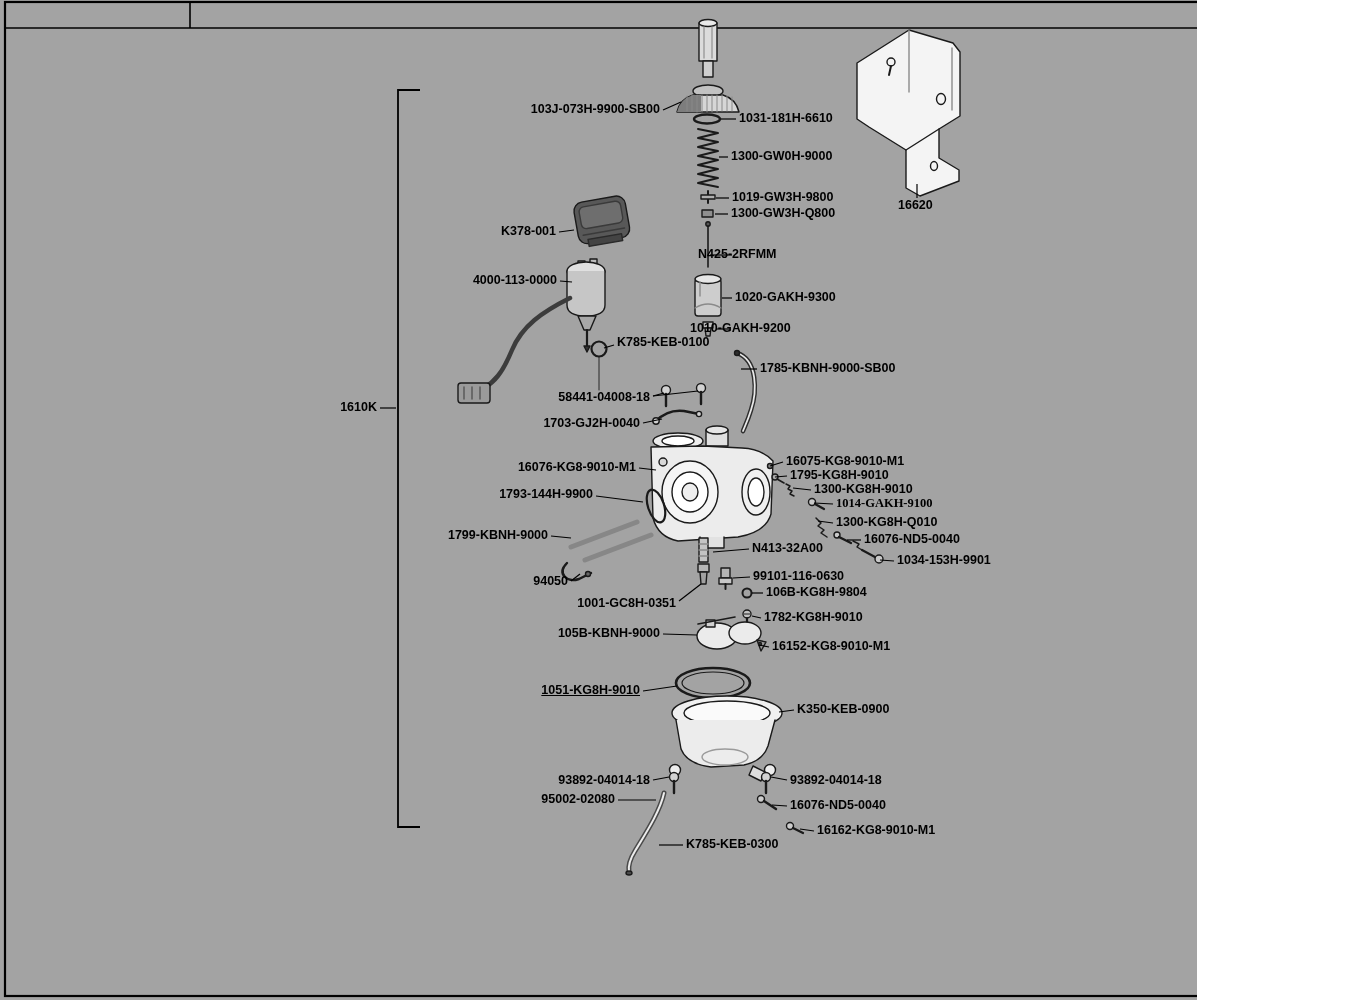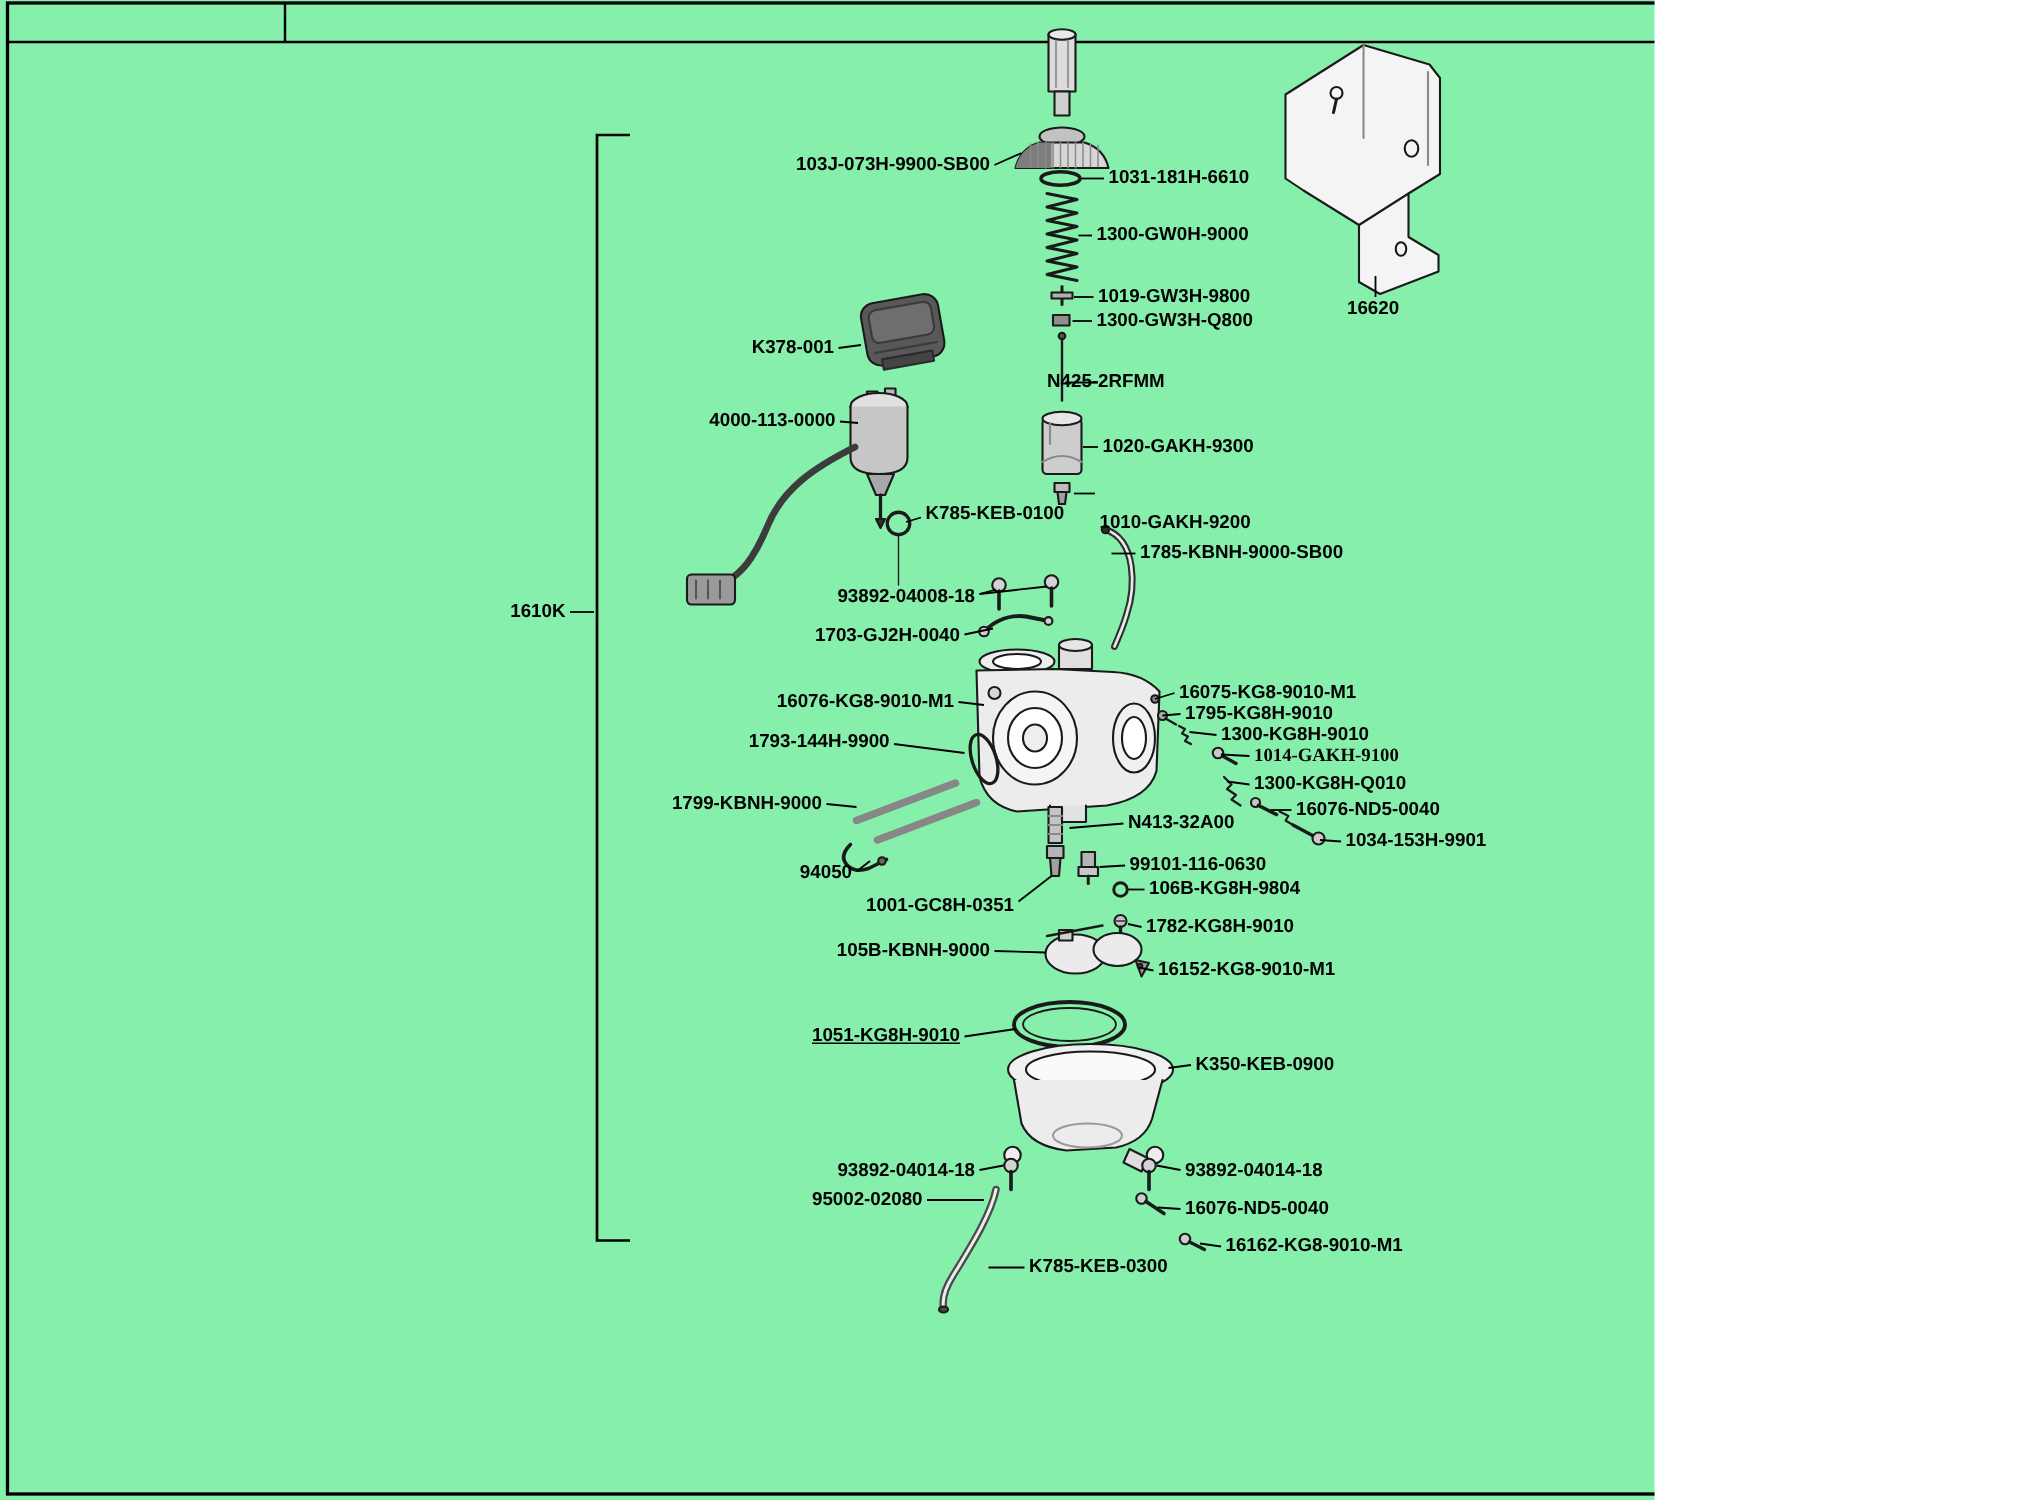--- a/index.html
+++ b/index.html
@@ -1,19 +1,19 @@
 <!DOCTYPE html>
 <html><head>
 <meta charset="utf-8">
 <style>
   html,body{margin:0;padding:0;background:#fff;}
   #page{
     position:relative;
-    width:1103px;height:1000px;
-    background:#86efac;
+    width:1197px;height:1000px;
+    background:#a3a3a3;
     font-family:"Liberation Sans", sans-serif;
     overflow:hidden;
   }
   #diagram-svg{position:absolute;left:0;top:0;}
   #label-layer{position:absolute;left:0;top:0;width:1347px;height:1000px;pointer-events:none;}
   .part-label{
     position:absolute;
     font:bold 12.5px "Liberation Sans", sans-serif;
     color:#000;
     white-space:nowrap;
@@ -306,24 +306,24 @@
   <div id="label-layer">
       <div class="part-label" style="top: 102px; right: 687px;">103J-073H-9900-SB00</div>
       <div class="part-label" style="top: 111px; left: 739px;">1031-181H-6610</div>
       <div class="part-label" style="top: 149px; left: 731px;">1300-GW0H-9000</div>
       <div class="part-label" style="top: 190px; left: 732px;">1019-GW3H-9800</div>
       <div class="part-label" style="top: 206px; left: 731px;">1300-GW3H-Q800</div>
       <div class="part-label" style="top: 247px; left: 698px;">N425-2RFMM</div>
       <div class="part-label" style="top: 224px; right: 791px;">K378-001</div>
       <div class="part-label" style="top: 273px; right: 790px;">4000-113-0000</div>
       <div class="part-label" style="top: 290px; left: 735px;">1020-GAKH-9300</div>
-      <div class="part-label" style="top: 321px; left: 733px; margin-top: 20px;">1010-GAKH-9200</div>
+      <div class="part-label" style="top: 321px; left: 690px;">1010-GAKH-9200</div>
       <div class="part-label" style="top: 335px; left: 617px;">K785-KEB-0100</div>
       <div class="part-label" style="top: 361px; left: 760px;">1785-KBNH-9000-SB00</div>
-      <div class="part-label" style="top: 390px; right: 697px;">93892-04008-18</div>
+      <div class="part-label" style="top: 390px; right: 697px;">58441-04008-18</div>
       <div class="part-label" style="top: 416px; right: 707px;">1703-GJ2H-0040</div>
       <div class="part-label" style="top: 460px; right: 711px;">16076-KG8-9010-M1</div>
       <div class="part-label" style="top: 454px; left: 786px;">16075-KG8-9010-M1</div>
       <div class="part-label" style="top: 468px; left: 790px;">1795-KG8H-9010</div>
       <div class="part-label" style="top: 482px; left: 814px;">1300-KG8H-9010</div>
       <div class="part-label" style="top: 496px; left: 836px; font-family: Liberation Serif, serif;">1014-GAKH-9100</div>
       <div class="part-label" style="top: 487px; right: 754px;">1793-144H-9900</div>
       <div class="part-label" style="top: 515px; left: 836px;">1300-KG8H-Q010</div>
       <div class="part-label" style="top: 528px; right: 799px;">1799-KBNH-9000</div>
       <div class="part-label" style="top: 532px; left: 864px;">16076-ND5-0040</div>

